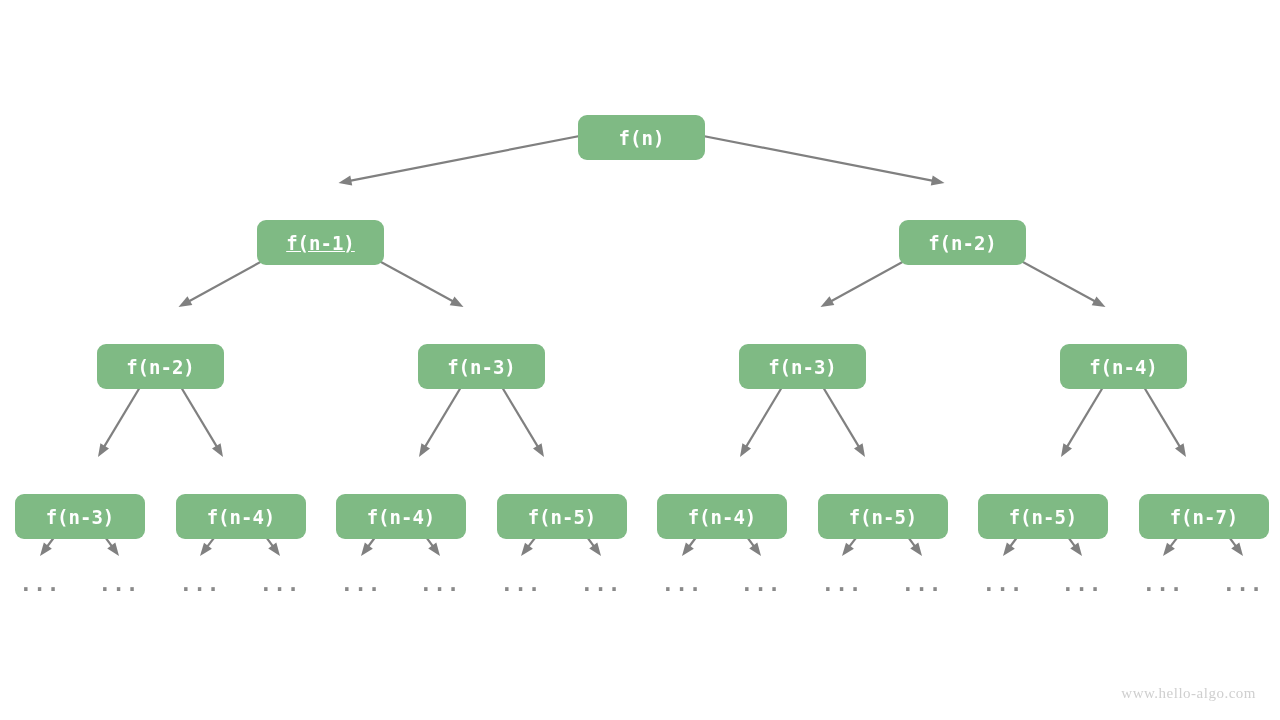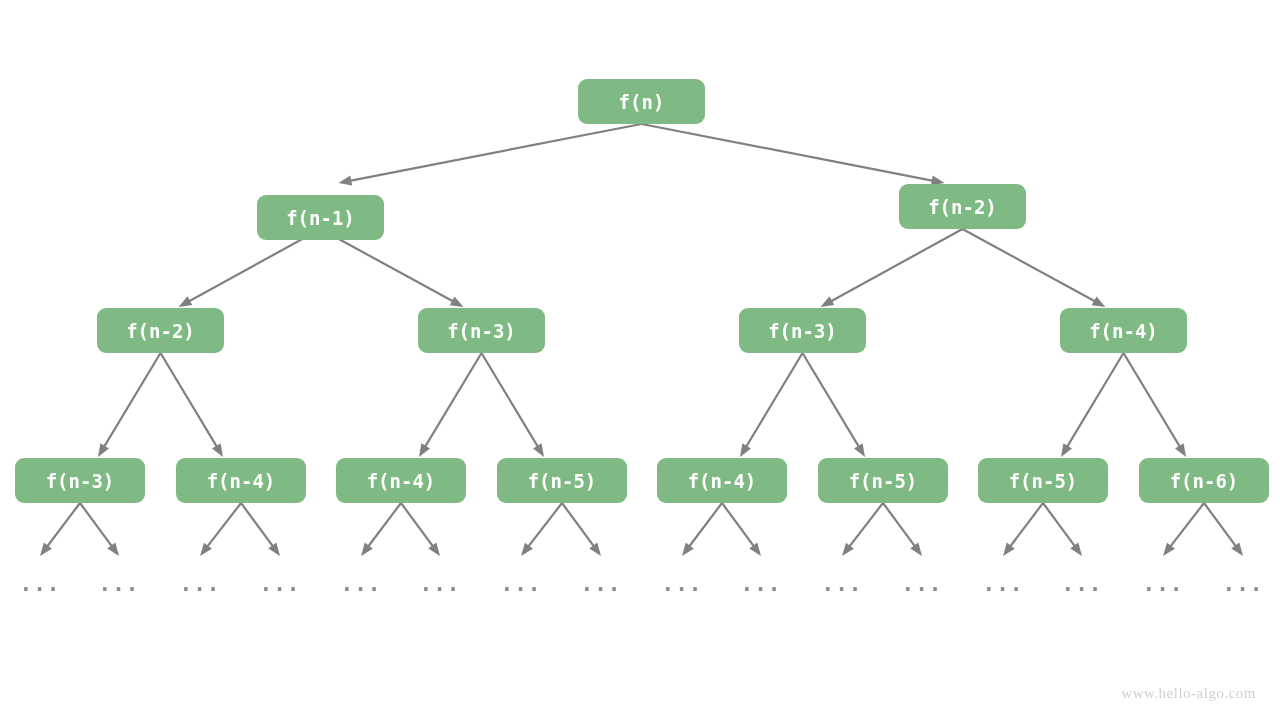--- a/index.html
+++ b/index.html
@@ -37,20 +37,21 @@
     color: #ffffff;
     display: flex;
     align-items: center;
     justify-content: center;
     font-family: "DejaVu Sans Mono", monospace;
     font-size: 19px;
     font-weight: 700;
     letter-spacing: 0px;
     white-space: nowrap;
     user-select: none;
+    margin-top: 36px;
   }
   .ellipsis {
     position: absolute;
     color: #8a8a8a;
     font-family: "DejaVu Sans Mono", monospace;
     font-size: 21px;
     font-weight: 700;
     line-height: 1;
     transform: translate(-50%, -50%);
     letter-spacing: 1px;
@@ -188,34 +189,34 @@
         <line x1="1204" y1="503" x2="1169.118721499134" y2="548.0904331840462" stroke="#808080" stroke-width="2.2" stroke-linecap="butt"></line>
         <polygon points="1163,556 1166.9995545408972,542.6582023896932 1174.909121356851,548.7769238888271" fill="#808080"></polygon>
       </g>
       <g>
         <line x1="1204" y1="503" x2="1237.0731947235276" y2="547.9456235986403" stroke="#808080" stroke-width="2.2" stroke-linecap="butt"></line>
         <polygon points="1243,556 1231.2679649399063,548.4927133164686 1239.3223413412659,542.5659080399962" fill="#808080"></polygon>
       </g>
     </svg>
   <div id="nodes-layer">
       <div class="node" style="left: 578px; top: 79px; width: 127px; height: 45px; background: rgb(127, 186, 132); color: rgb(255, 255, 255);">f(n)</div>
-      <div class="node" style="left: 257px; top: 195px; width: 127px; height: 45px; background: rgb(127, 186, 132); color: rgb(255, 255, 255);">f(n-1)</div>
+      <div class="node" style="left: 257px; top: 184px; width: 127px; height: 45px; background: rgb(127, 186, 132); color: rgb(255, 255, 255); text-decoration: underline;">f(n-1)</div>
       <div class="node" style="left: 899px; top: 184px; width: 127px; height: 45px; background: rgb(127, 186, 132); color: rgb(255, 255, 255);">f(n-2)</div>
       <div class="node" style="left: 97px; top: 308px; width: 127px; height: 45px; background: rgb(127, 186, 132); color: rgb(255, 255, 255);">f(n-2)</div>
       <div class="node" style="left: 418px; top: 308px; width: 127px; height: 45px; background: rgb(127, 186, 132); color: rgb(255, 255, 255);">f(n-3)</div>
       <div class="node" style="left: 739px; top: 308px; width: 127px; height: 45px; background: rgb(127, 186, 132); color: rgb(255, 255, 255);">f(n-3)</div>
       <div class="node" style="left: 1060px; top: 308px; width: 127px; height: 45px; background: rgb(127, 186, 132); color: rgb(255, 255, 255);">f(n-4)</div>
       <div class="node" style="left: 15px; top: 458px; width: 130px; height: 45px; background: rgb(127, 186, 132); color: rgb(255, 255, 255);">f(n-3)</div>
       <div class="node" style="left: 176px; top: 458px; width: 130px; height: 45px; background: rgb(127, 186, 132); color: rgb(255, 255, 255);">f(n-4)</div>
       <div class="node" style="left: 336px; top: 458px; width: 130px; height: 45px; background: rgb(127, 186, 132); color: rgb(255, 255, 255);">f(n-4)</div>
       <div class="node" style="left: 497px; top: 458px; width: 130px; height: 45px; background: rgb(127, 186, 132); color: rgb(255, 255, 255);">f(n-5)</div>
       <div class="node" style="left: 657px; top: 458px; width: 130px; height: 45px; background: rgb(127, 186, 132); color: rgb(255, 255, 255);">f(n-4)</div>
       <div class="node" style="left: 818px; top: 458px; width: 130px; height: 45px; background: rgb(127, 186, 132); color: rgb(255, 255, 255);">f(n-5)</div>
       <div class="node" style="left: 978px; top: 458px; width: 130px; height: 45px; background: rgb(127, 186, 132); color: rgb(255, 255, 255);">f(n-5)</div>
-      <div class="node" style="left: 1139px; top: 458px; width: 130px; height: 45px; background: rgb(127, 186, 132); color: rgb(255, 255, 255);">f(n-6)</div>
+      <div class="node" style="left: 1139px; top: 458px; width: 130px; height: 45px; background: rgb(127, 186, 132); color: rgb(255, 255, 255);">f(n-7)</div>
     </div>
   <div id="ellipsis-layer">
       <div class="ellipsis" style="left: 40px; top: 584px; color: rgb(138, 138, 138);">...</div>
       <div class="ellipsis" style="left: 119px; top: 584px; color: rgb(138, 138, 138);">...</div>
       <div class="ellipsis" style="left: 200px; top: 584px; color: rgb(138, 138, 138);">...</div>
       <div class="ellipsis" style="left: 280px; top: 584px; color: rgb(138, 138, 138);">...</div>
       <div class="ellipsis" style="left: 361px; top: 584px; color: rgb(138, 138, 138);">...</div>
       <div class="ellipsis" style="left: 440px; top: 584px; color: rgb(138, 138, 138);">...</div>
       <div class="ellipsis" style="left: 521px; top: 584px; color: rgb(138, 138, 138);">...</div>
       <div class="ellipsis" style="left: 601px; top: 584px; color: rgb(138, 138, 138);">...</div>

